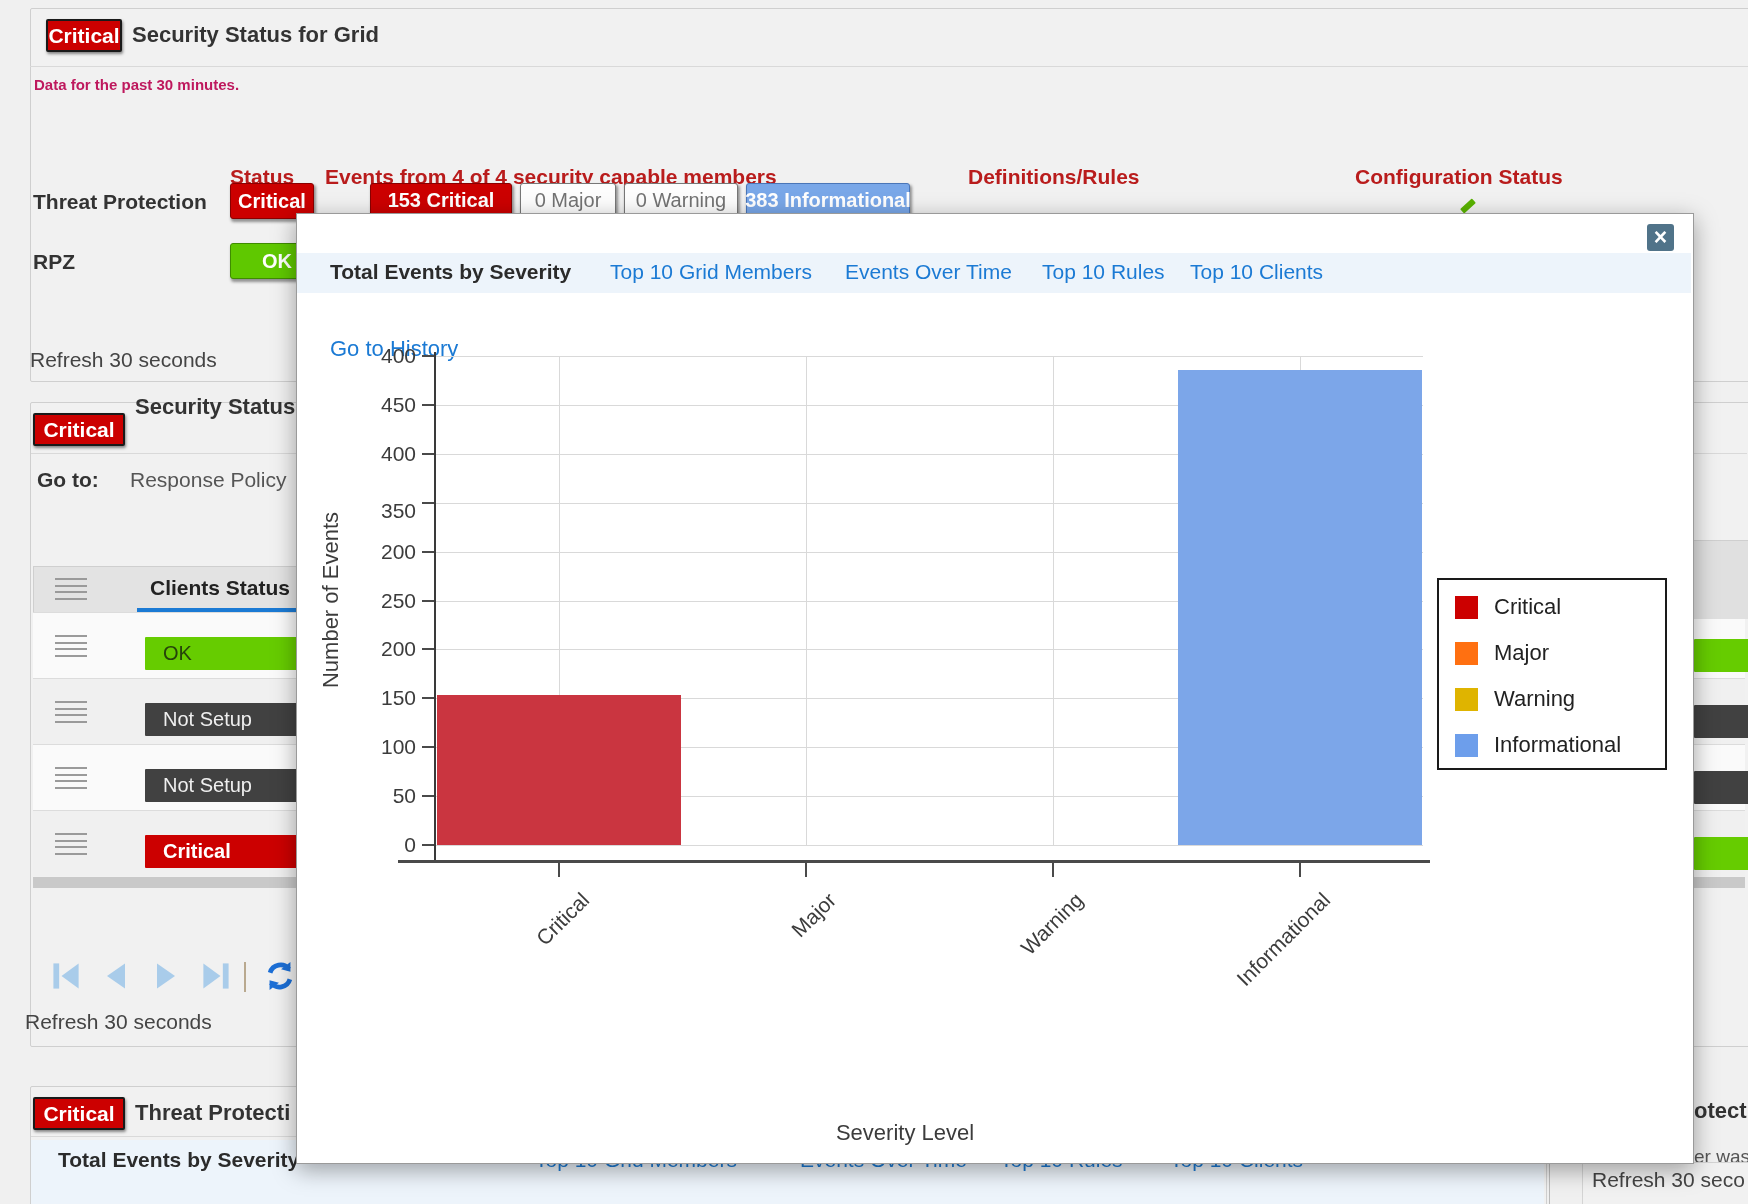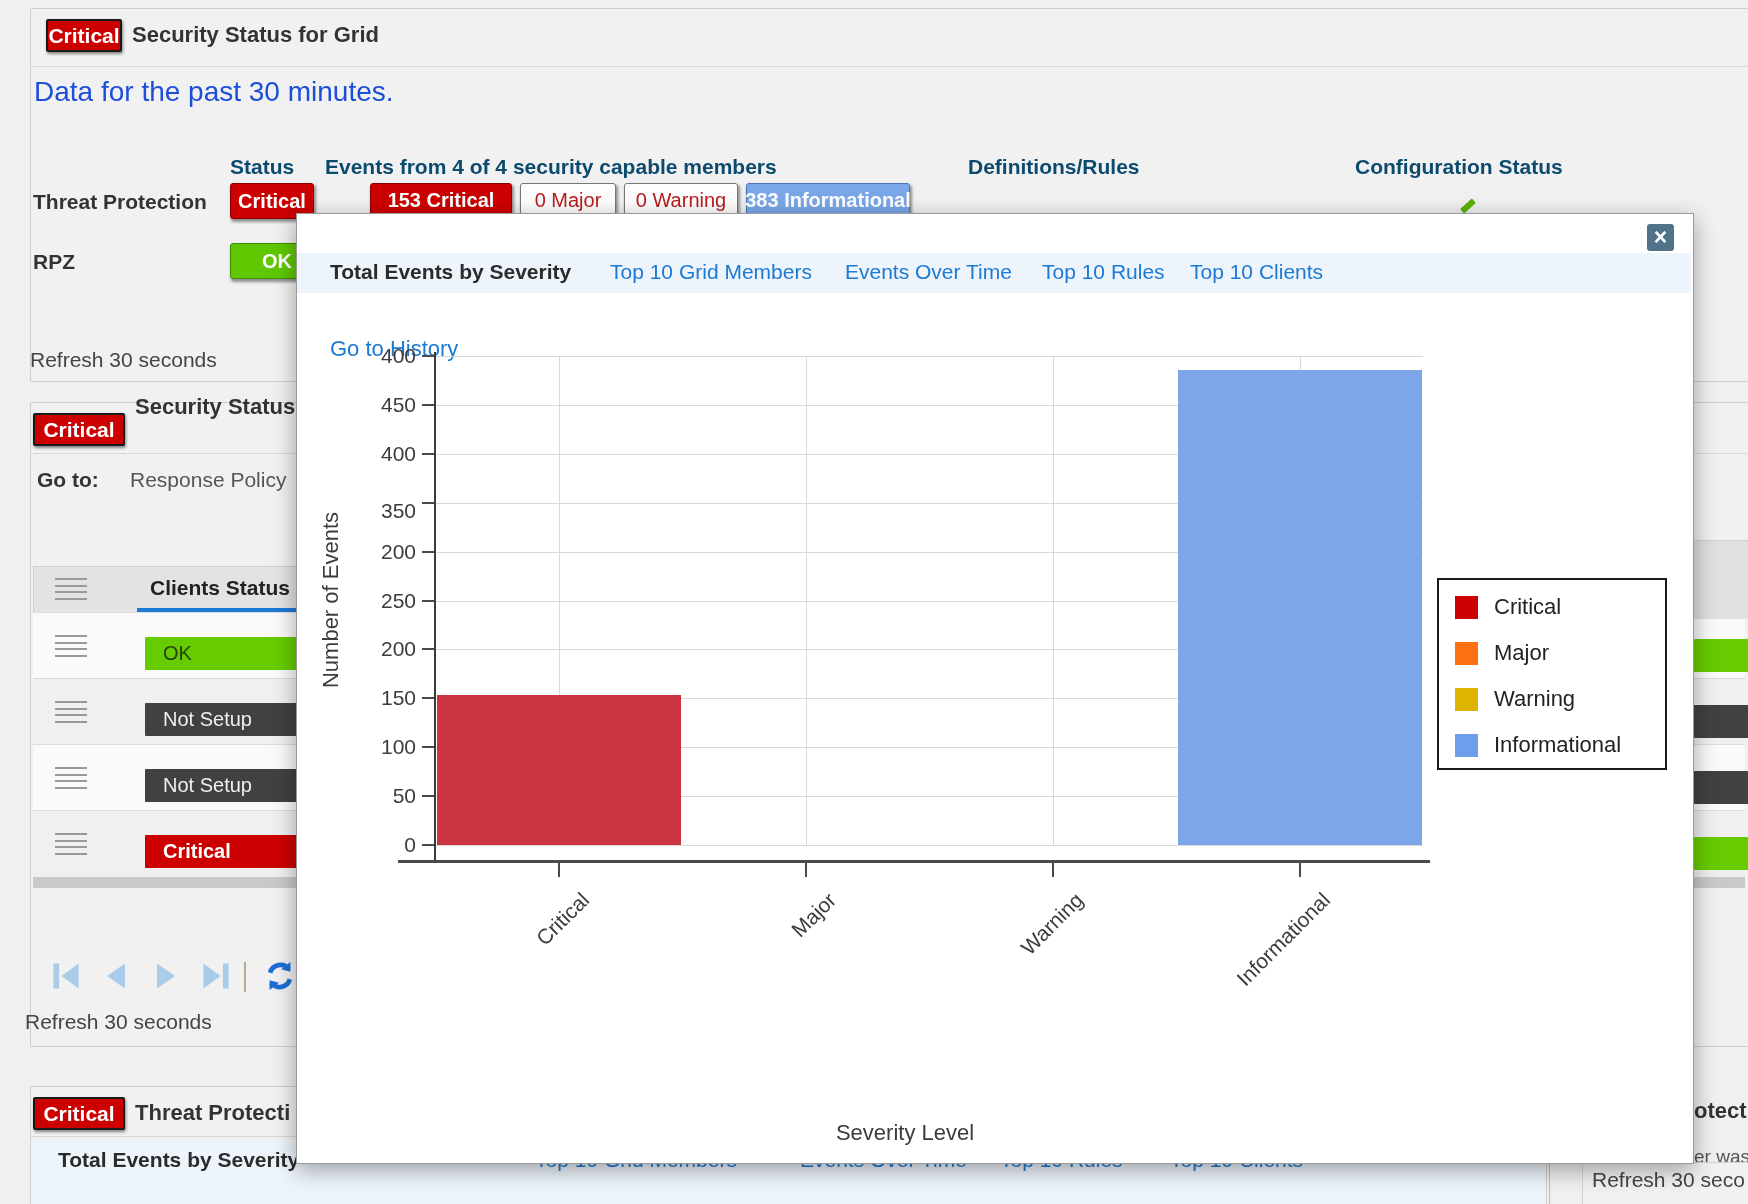--- a/index.html
+++ b/index.html
@@ -4,32 +4,32 @@
 <style>
   html,body{margin:0;padding:0;background:#e9e9e9;font-family:"Liberation Sans","DejaVu Sans",sans-serif;}
   #stage{position:relative;width:1748px;height:1204px;overflow:hidden;background:#f0f0f0;}
   .abs{position:absolute;}
   .panel{position:absolute;background:#f1f1f1;border:1px solid #cfcfcf;border-radius:2px;}
   .panel-divider{position:absolute;height:1px;background:#d9d9d9;}
   .sev-badge{position:absolute;display:flex;align-items:center;justify-content:center;
     background:#CC0000;color:#fff;font-weight:bold;font-size:21px;border:2px solid #1a1a1a;
     border-radius:2px;box-shadow:1px 2px 3px rgba(0,0,0,.45);}
   .panel-title{position:absolute;font-weight:bold;font-size:22px;color:#333;white-space:nowrap;}
-  .subtitle{position:absolute;font-weight:normal;font-size:28px;color:#1d4ed8;white-space:nowrap;}
-  .col-header{position:absolute;font-weight:bold;font-size:21px;color:#0c4a6e;white-space:nowrap;top:155px;}
+  .subtitle{position:absolute;font-weight:bold;font-size:15px;color:#be185d;white-space:nowrap;}
+  .col-header{position:absolute;font-weight:bold;font-size:21px;color:#b91c1c;white-space:nowrap;top:165px;}
   .row-label{position:absolute;font-weight:bold;font-size:21px;color:#333;white-space:nowrap;}
   .status-badge{position:absolute;display:flex;align-items:center;justify-content:center;
     font-size:20px;border-radius:3px;box-shadow:1.5px 2.5px 3px rgba(0,0,0,.4);border:1px solid #555;}
   .status-critical{background:#CC0000;color:#fff;font-weight:bold;border-color:#8a0000;}
   .status-ok{background:#5FC800;color:#fff;font-weight:bold;border-color:#3f8c00;}
   .btn-event{position:absolute;display:flex;align-items:center;justify-content:center;
     font-size:20px;border-radius:3px;border:1px solid #555;box-shadow:1.5px 2.5px 3px rgba(0,0,0,.4);
     white-space:nowrap;cursor:pointer;}
   .ev-critical{background:#CC0000;color:#fff;font-weight:bold;border-color:#8a0000;}
-  .ev-plain{background:#fdfdfd;color:#b91c1c;border-color:#777;}
+  .ev-plain{background:#fdfdfd;color:#737373;border-color:#777;}
   .ev-info{background:#79A7E8;color:#fff;font-weight:bold;border-color:#4a76b8;}
   .refresh-note{position:absolute;font-size:21px;color:#444;white-space:nowrap;}
   .link{color:#1B7AD4;font-size:21px;white-space:nowrap;cursor:pointer;text-decoration:none;}
   .tab-band{position:absolute;background:#EDF4FB;}
   .tab-active{font-weight:bold;color:#2b2b2b;font-size:21px;white-space:nowrap;}
   .hamburger{position:absolute;width:32px;height:22px;display:flex;flex-direction:column;justify-content:space-between;cursor:pointer;}
   .hamburger i{display:block;height:2px;background:#9a9a9a;}
   .tbl-badge{position:absolute;display:flex;align-items:center;padding-left:18px;font-size:20px;height:33px;border-radius:1px;}
   .tb-ok{background:#66CC00;color:#26430a;}
   .tb-notsetup{background:#414141;color:#efefef;}

